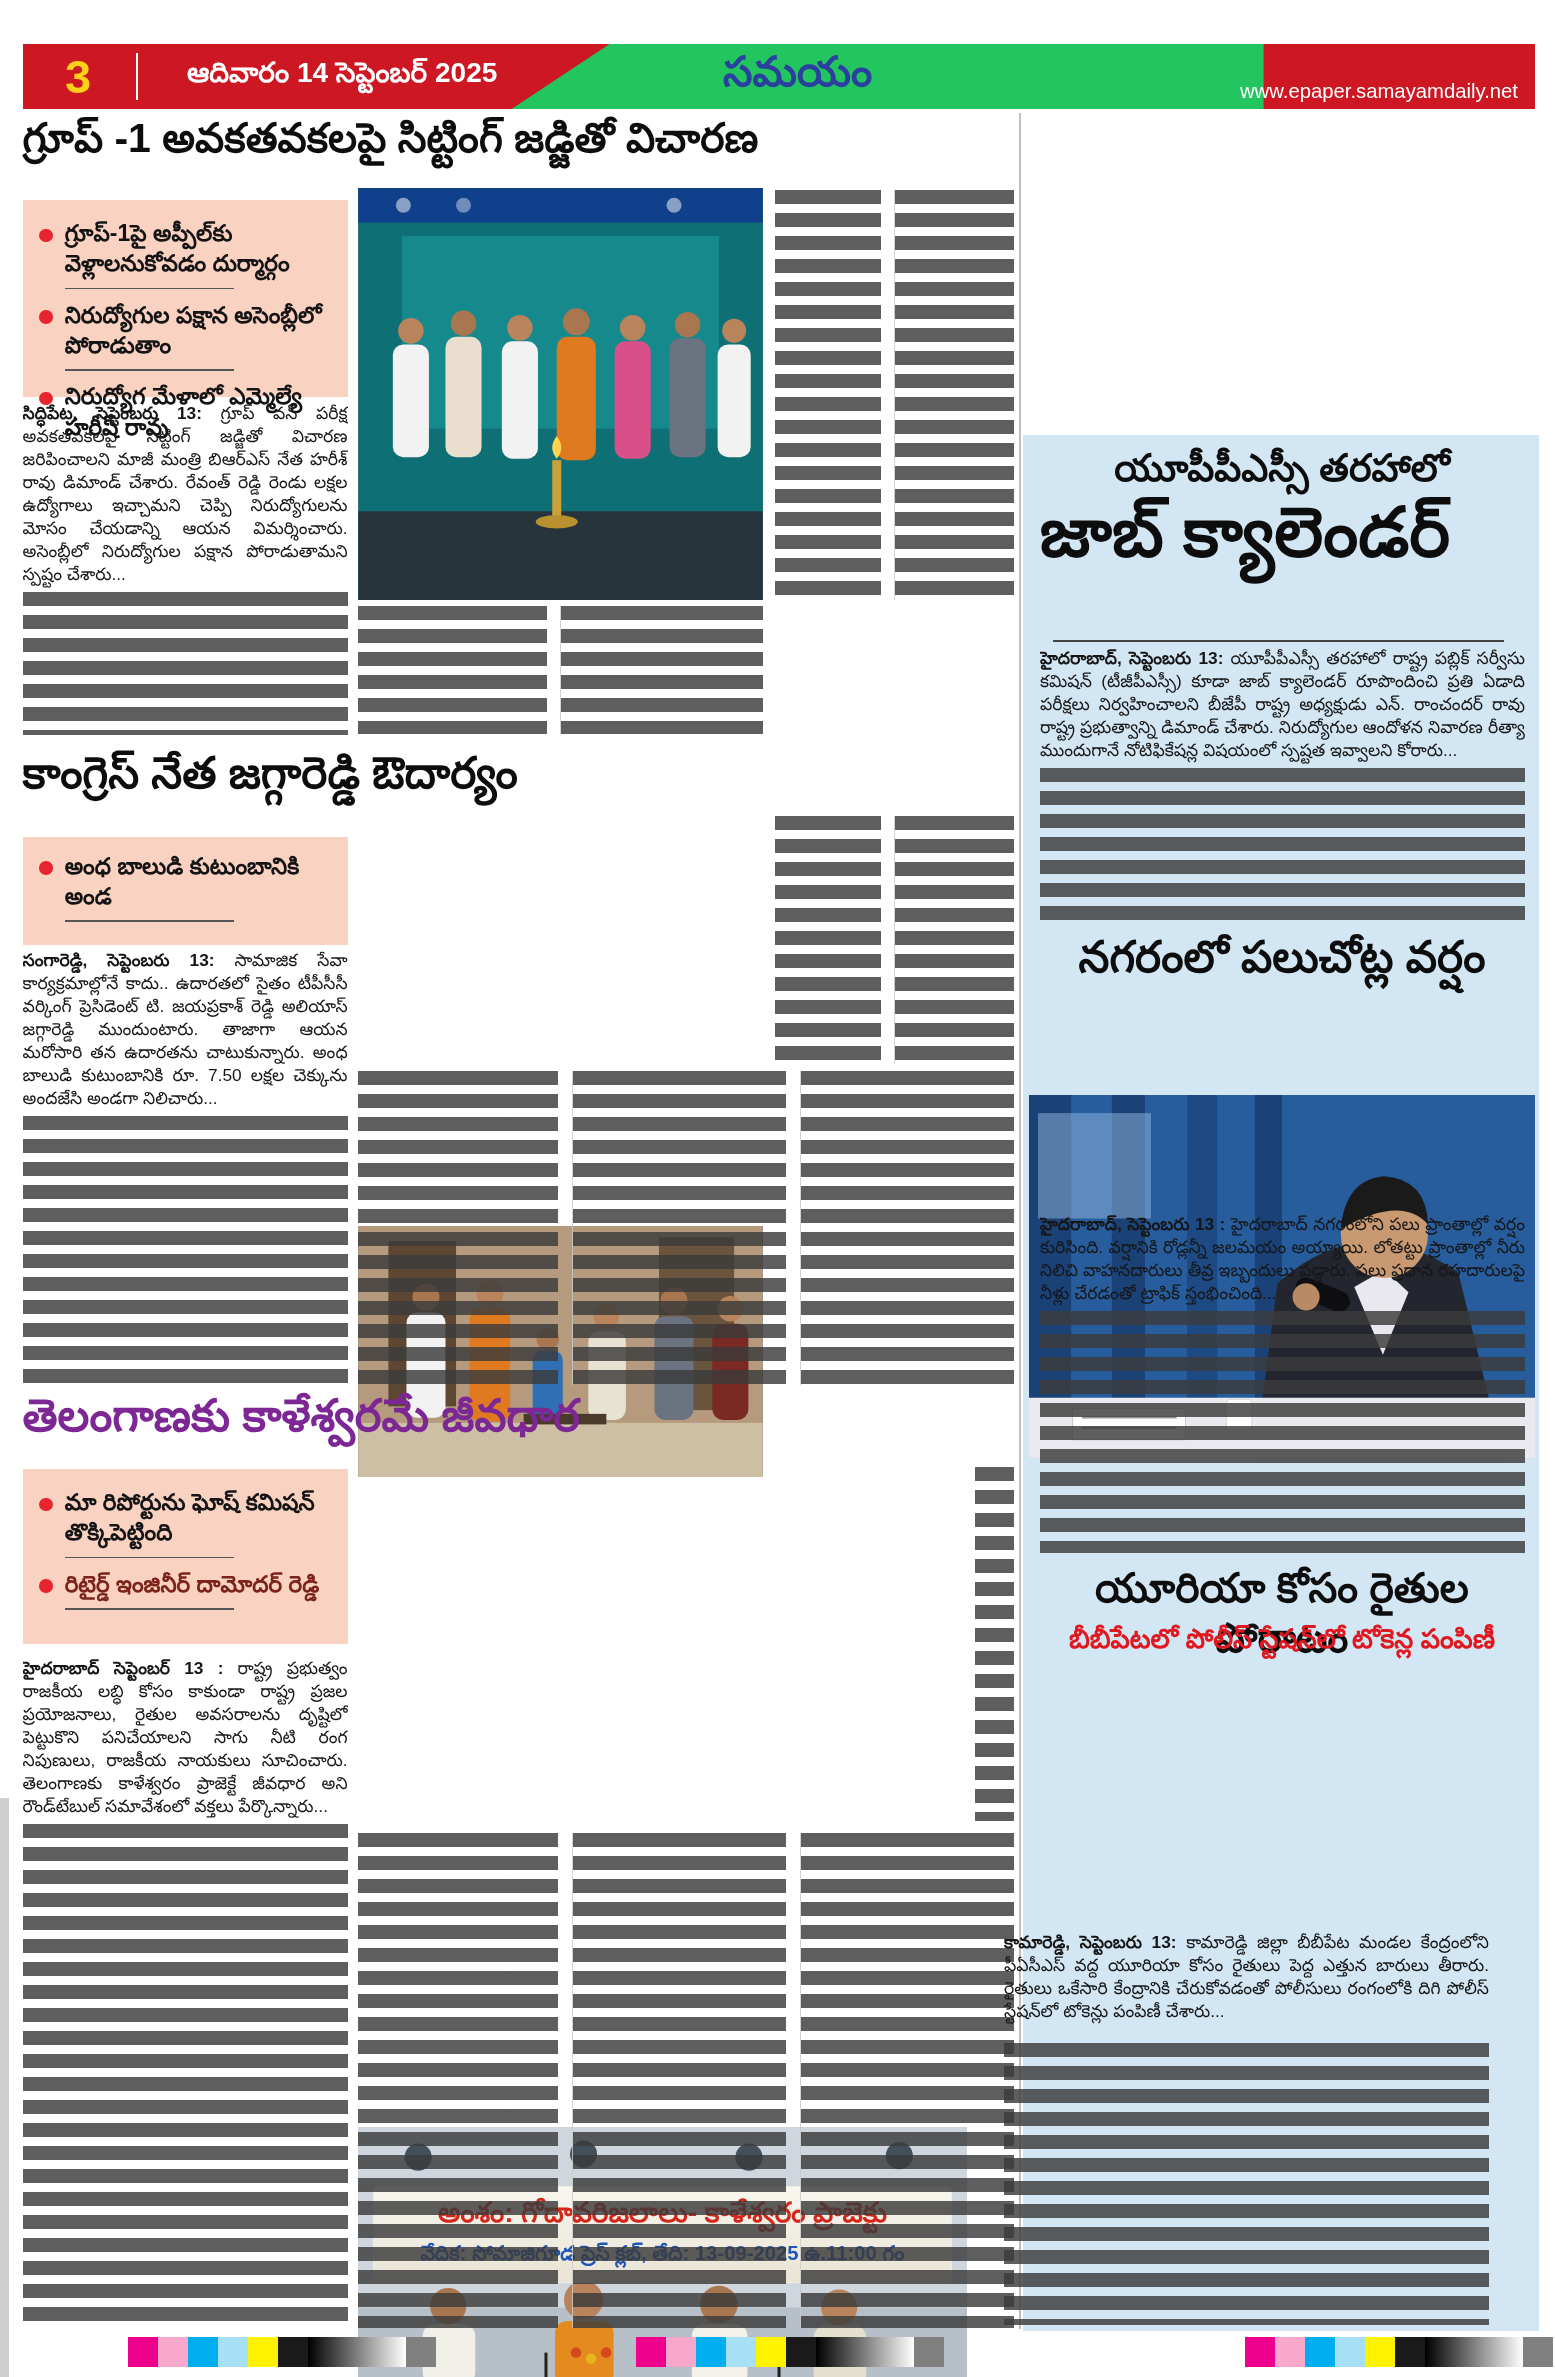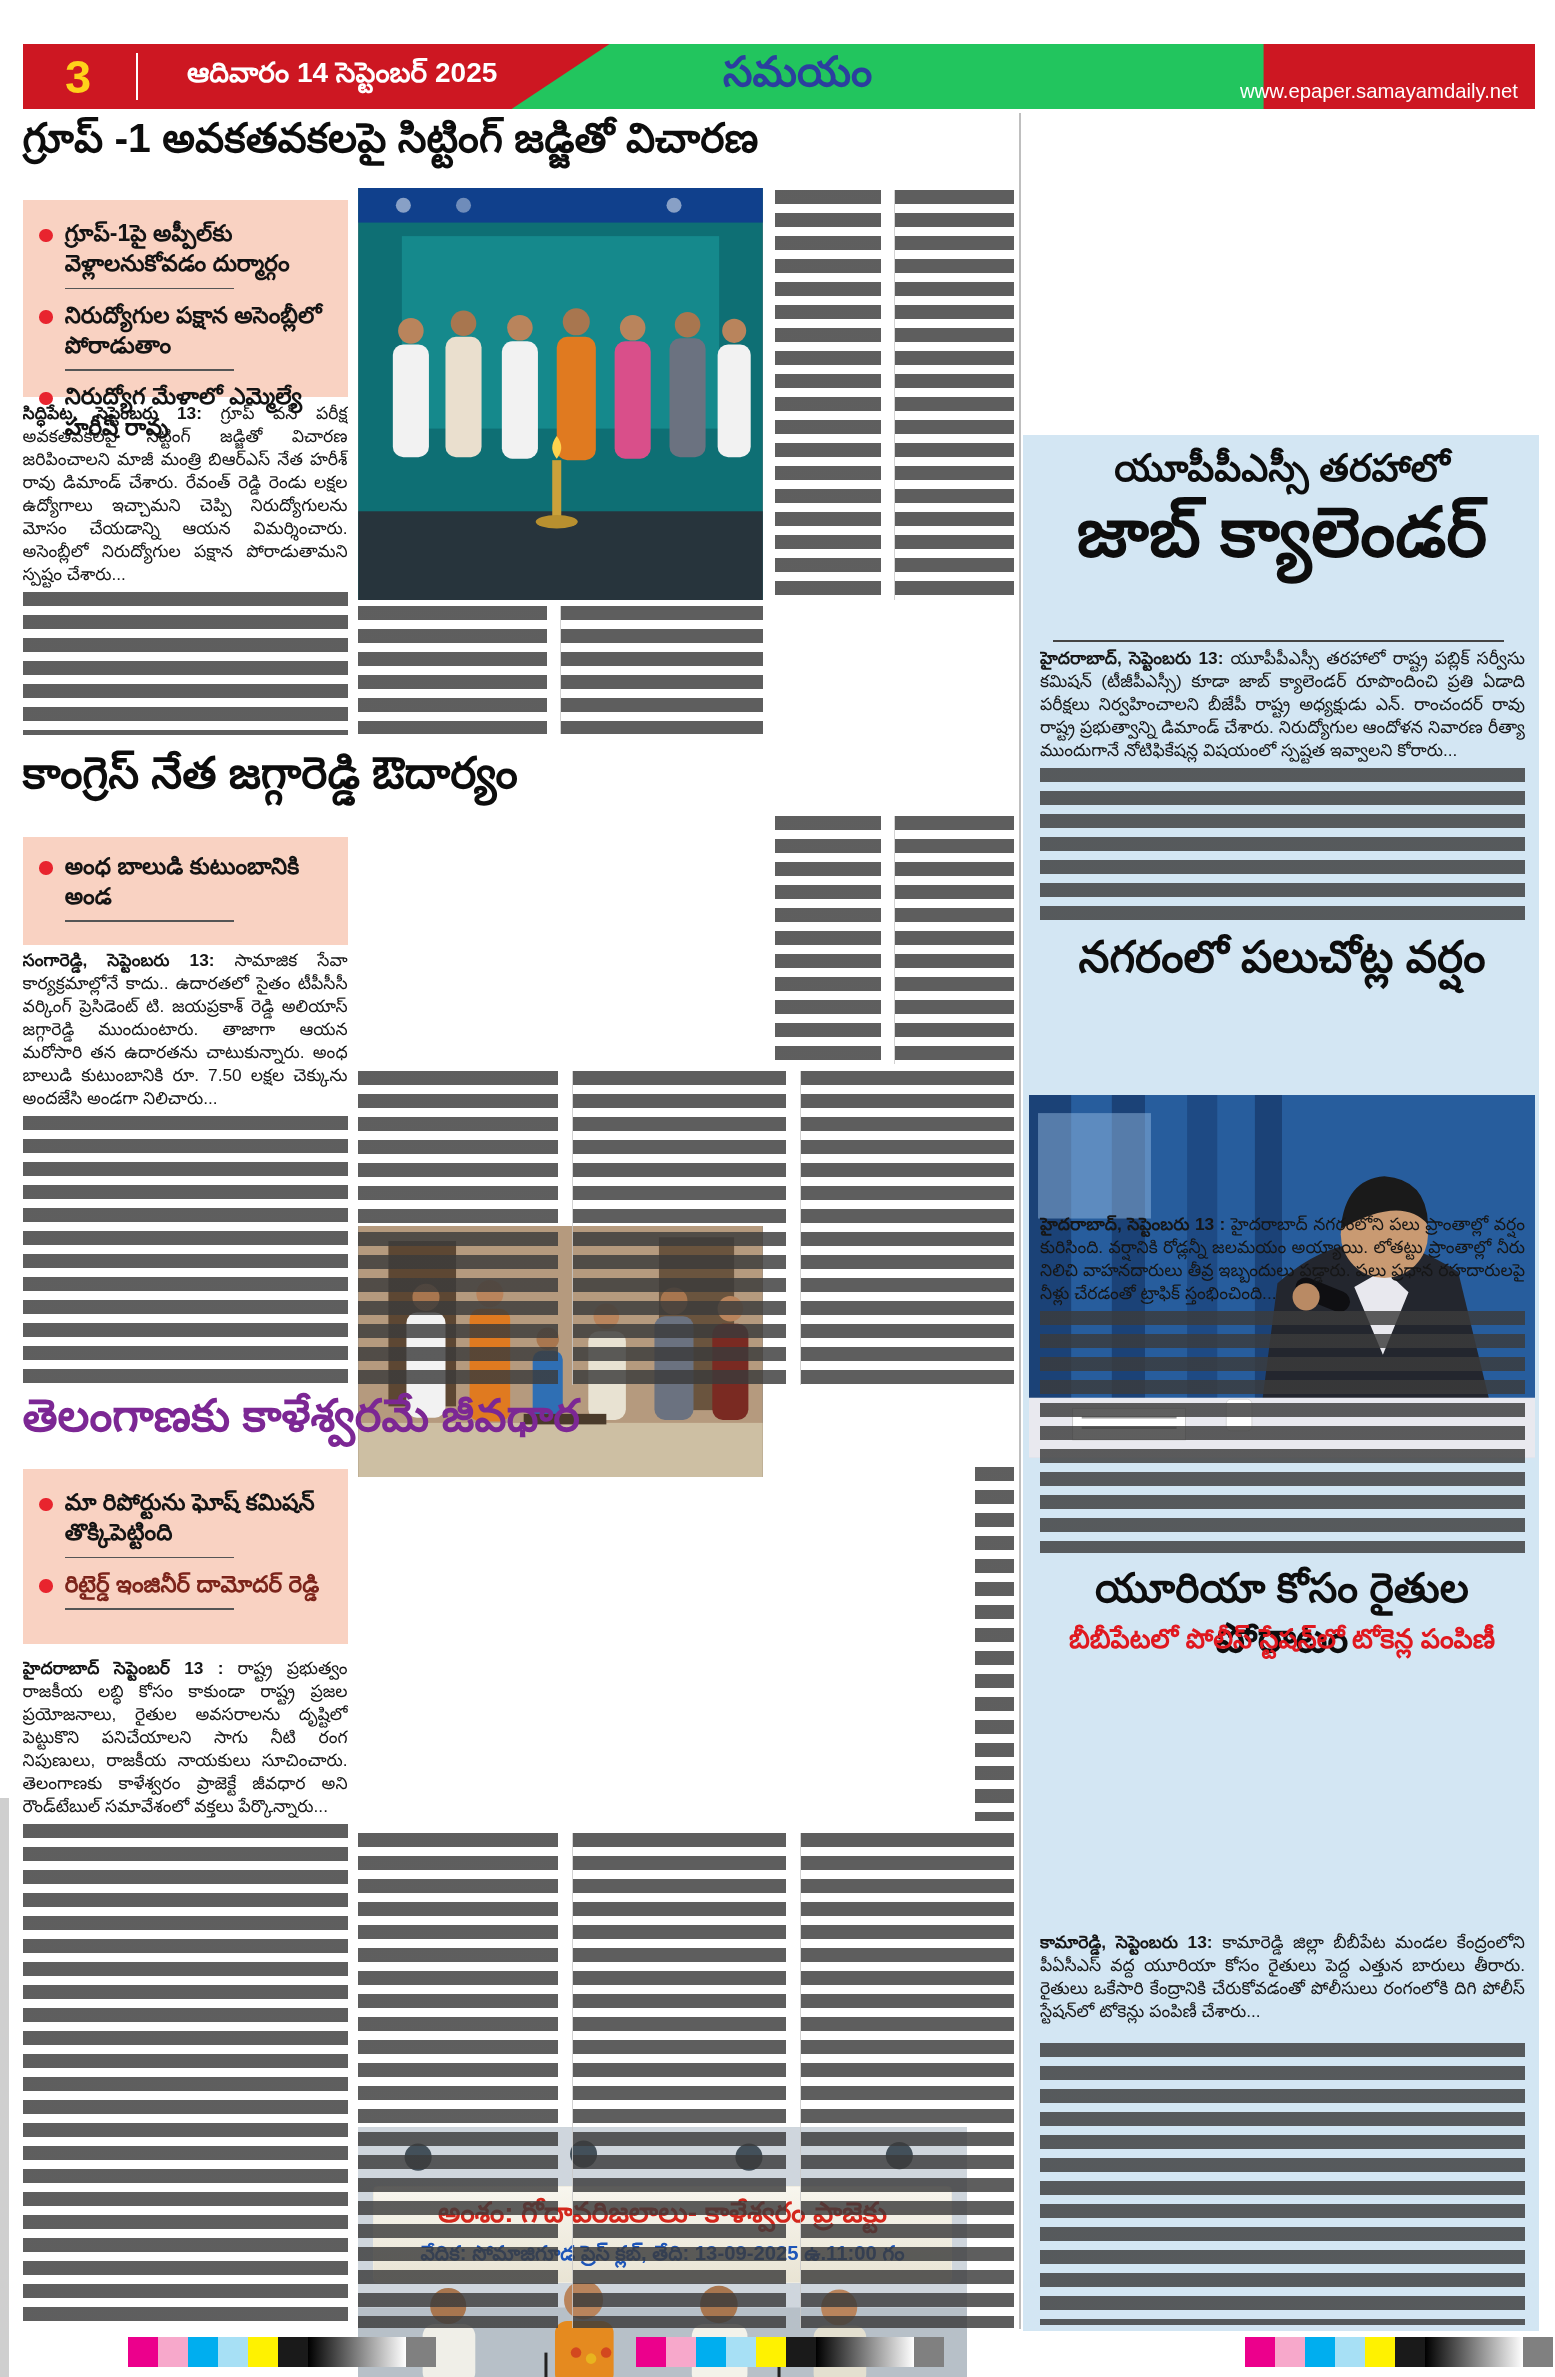--- a/index.html
+++ b/index.html
@@ -281,21 +281,21 @@
       <circle cx="368" cy="268" r="18" fill="#b98a64"></circle>
       <rect y="402" width="672" height="80" fill="#e9e9ef"></rect>
       <rect x="58" y="416" width="150" height="42" fill="#ffffff" stroke="#bbbbbb"></rect>
       <line x1="70" y1="428" x2="196" y2="428" stroke="#999" stroke-width="3"></line>
       <line x1="70" y1="442" x2="196" y2="442" stroke="#999" stroke-width="3"></line>
       <rect x="262" y="404" width="34" height="42" rx="6" fill="#ffffff" stroke="#cccccc"></rect>
     </svg>
   </figure>
 
   <div class="abs headline" style="left:1029px;top:445px;width:506px;font-size:38px;text-align:center;">యూపీపీఎస్సీ తరహాలో</div>
-  <h1 class="abs headline" style="left:1029px;top:491px;width:506px;font-size:69px;text-align:center;margin:0;">జాబ్ క్యాలెండర్</h1>
+  <h1 class="abs headline" style="left:992px;top:491px;width:506px;font-size:69px;text-align:center;margin:0;">జాబ్ క్యాలెండర్</h1>
   <div class="abs jc-rule" style="left:1053px;top:640px;width:451px;"></div>
 
   <div class="abs bodyblock" style="left:1040px;top:647px;width:485px;height:278px;">
     <p class="bodytext">
       <strong class="dateline">హైదరాబాద్, సెప్టెంబరు 13:</strong>
       <span>యూపీపీఎస్సీ తరహాలో రాష్ట్ర పబ్లిక్ సర్వీసు కమిషన్ (టీజీపీఎస్సీ) కూడా జాబ్ క్యాలెండర్ రూపొందించి ప్రతి ఏడాది పరీక్షలు నిర్వహించాలని బీజేపీ రాష్ట్ర అధ్యక్షుడు ఎన్. రాంచందర్ రావు రాష్ట్ర ప్రభుత్వాన్ని డిమాండ్ చేశారు. నిరుద్యోగుల ఆందోళన నివారణ రీత్యా ముందుగానే నోటిఫికేషన్ల విషయంలో స్పష్టత ఇవ్వాలని కోరారు...</span>
     </p>
     <div class="greek"></div>
   </div>
 
@@ -305,21 +305,21 @@
     <p class="bodytext">
       <strong class="dateline">హైదరాబాద్, సెప్టెంబరు 13 :</strong>
       <span>హైదరాబాద్ నగరంలోని పలు ప్రాంతాల్లో వర్షం కురిసింది. వర్షానికి రోడ్లన్నీ జలమయం అయ్యాయి. లోతట్టు ప్రాంతాల్లో నీరు నిలిచి వాహనదారులు తీవ్ర ఇబ్బందులు పడ్డారు. పలు ప్రధాన రహదారులపై నీళ్లు చేరడంతో ట్రాఫిక్ స్తంభించింది...</span>
     </p>
     <div class="greek"></div>
   </div>
 
   <h1 class="abs headline" style="left:1029px;top:1563px;width:506px;font-size:41px;text-align:center;margin:0;">యూరియా కోసం రైతుల పోరాటం</h1>
   <div class="abs subhead-red" style="left:1029px;top:1624px;width:506px;font-size:27px;text-align:center;">బీబీపేటలో పోలీస్ స్టేషన్‌లో టోకెన్ల పంపిణీ</div>
 
-  <div class="abs bodyblock" style="left:1040px;top:1931px;width:485px;height:394px;gap:14px;">
+  <div class="abs bodyblock" style="left:1004px;top:1931px;width:485px;height:394px;gap:14px;">
     <p class="bodytext">
       <strong class="dateline">కామారెడ్డి, సెప్టెంబరు 13:</strong>
       <span>కామారెడ్డి జిల్లా బీబీపేట మండల కేంద్రంలోని పీఏసీఎస్ వద్ద యూరియా కోసం రైతులు పెద్ద ఎత్తున బారులు తీరారు. రైతులు ఒకేసారి కేంద్రానికి చేరుకోవడంతో పోలీసులు రంగంలోకి దిగి పోలీస్ స్టేషన్‌లో టోకెన్లు పంపిణీ చేశారు...</span>
     </p>
     <div class="greek"></div>
   </div>
 
   <div class="abs marks" style="left:128px;top:2337px;">
     <span class="sw" style="background:#ec008c"></span>
     <span class="sw" style="background:#f7a8cb"></span>

